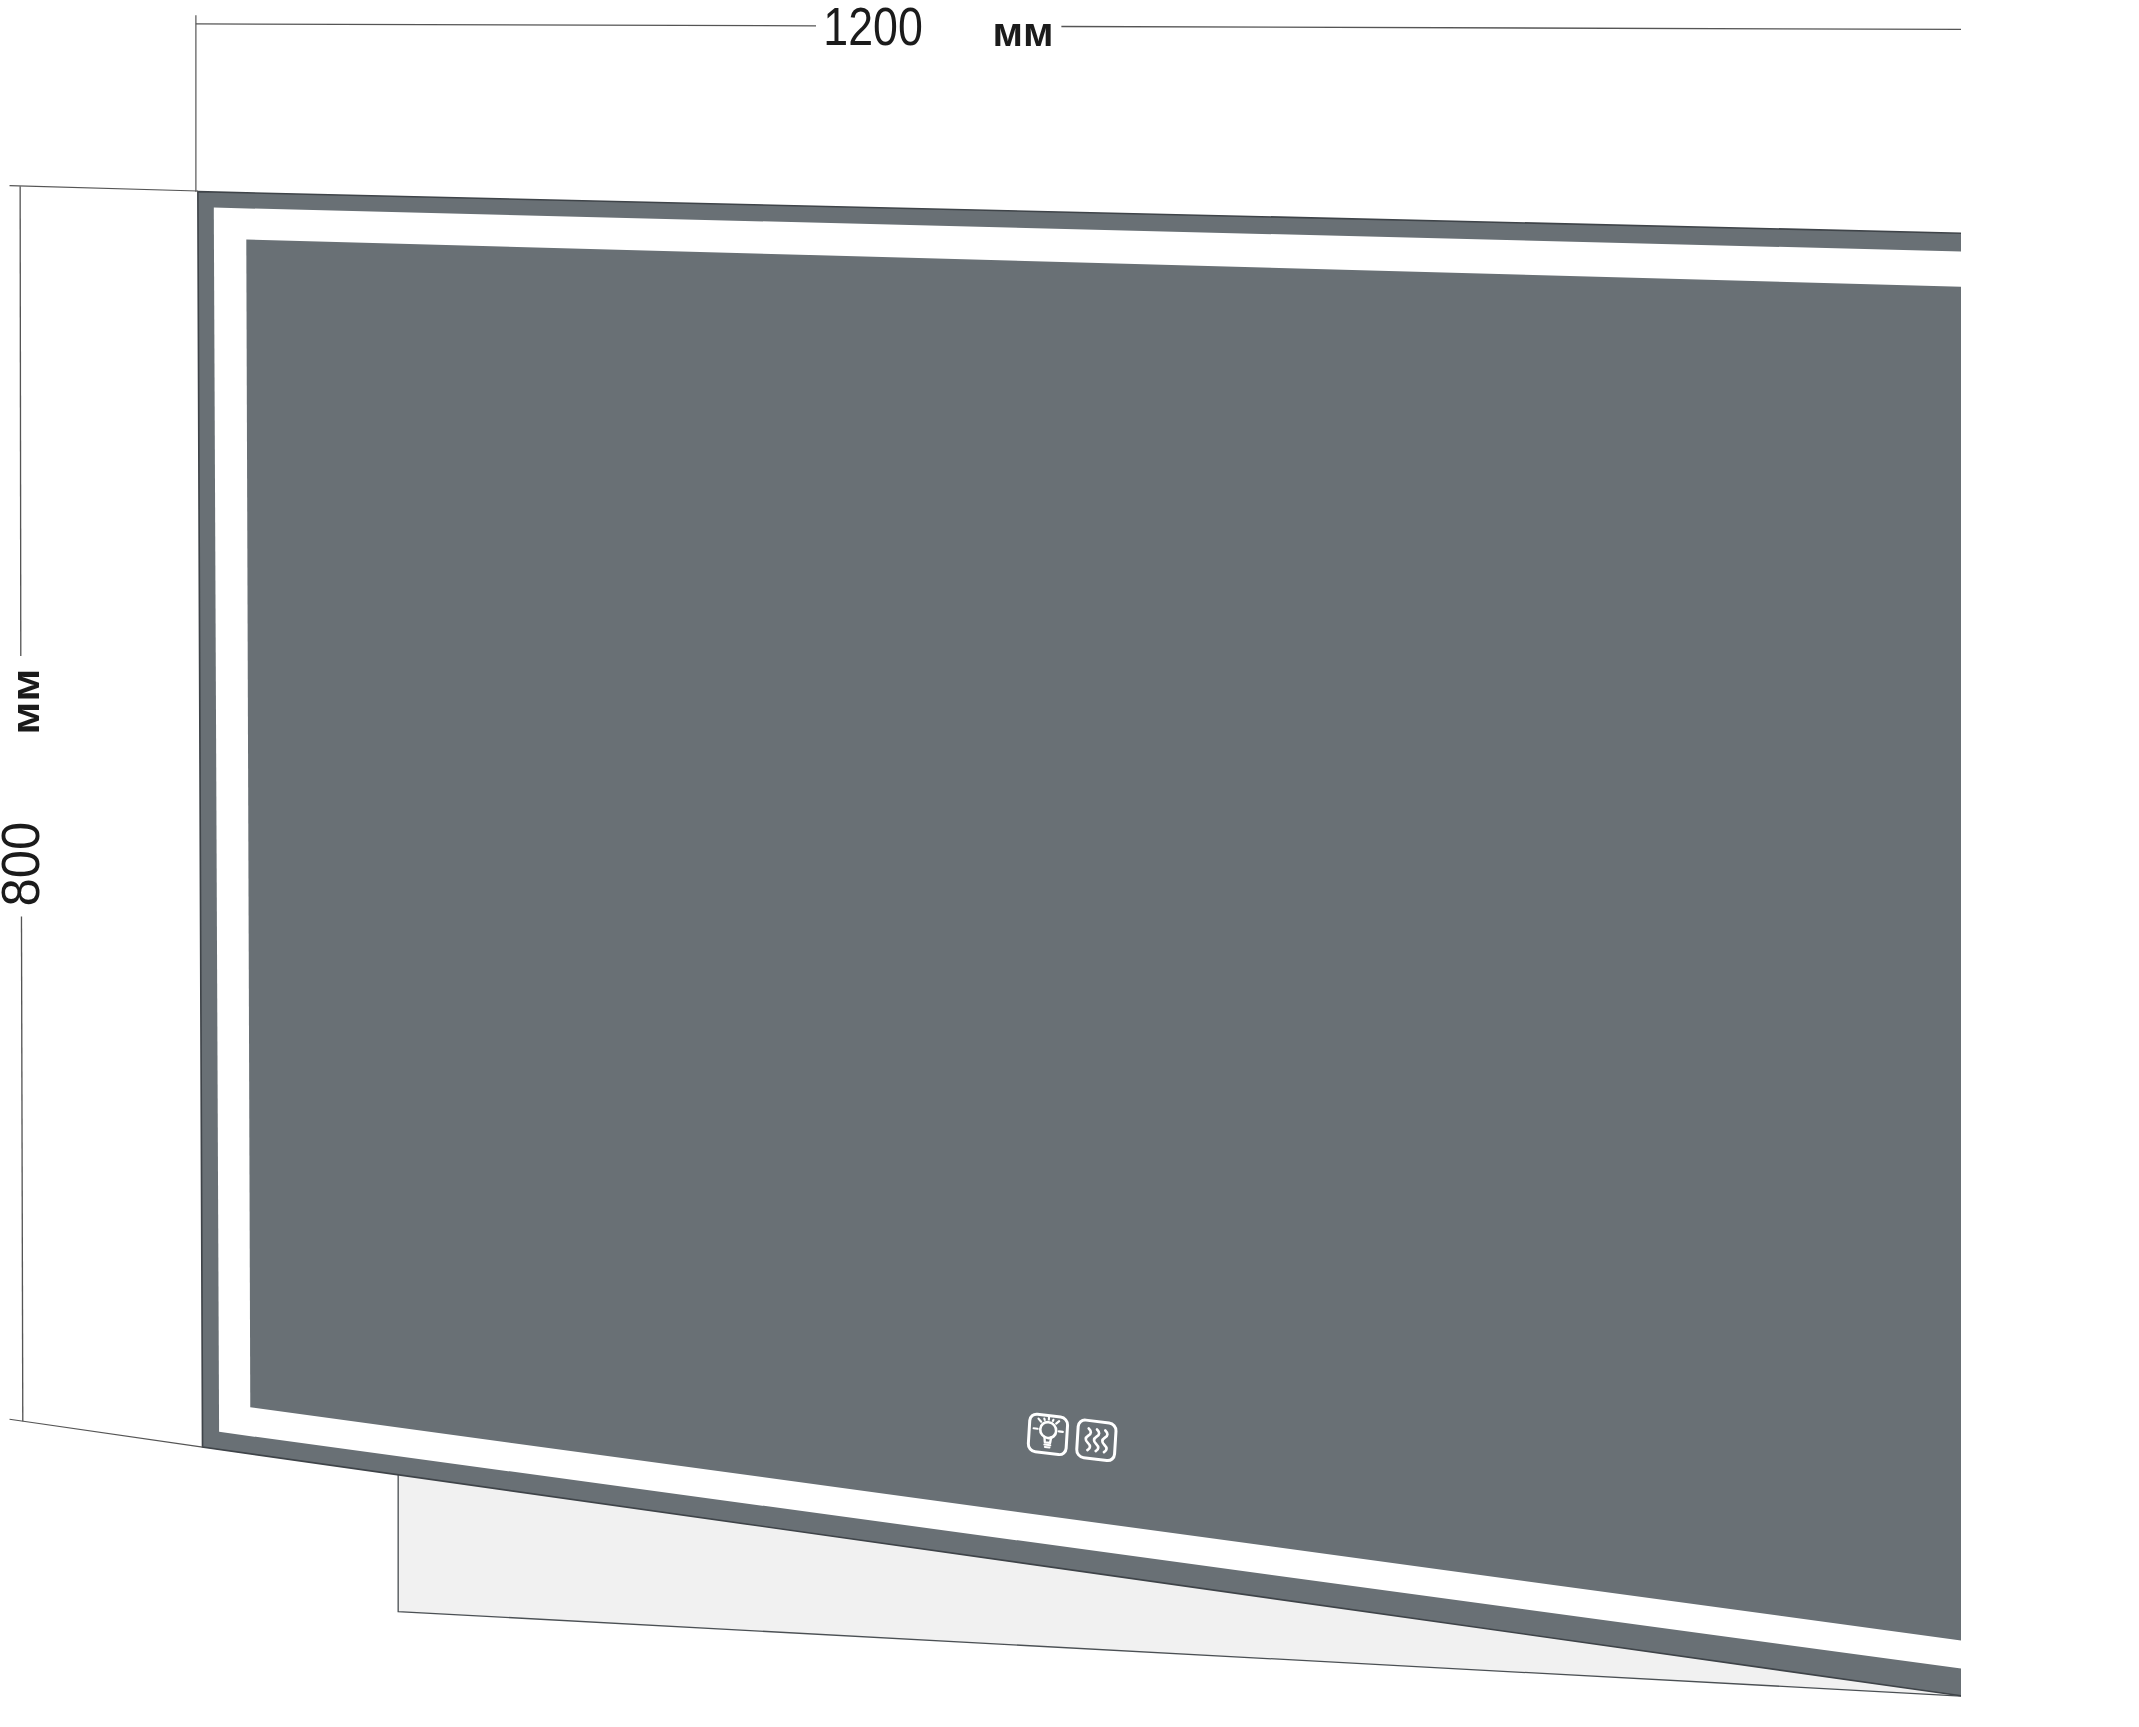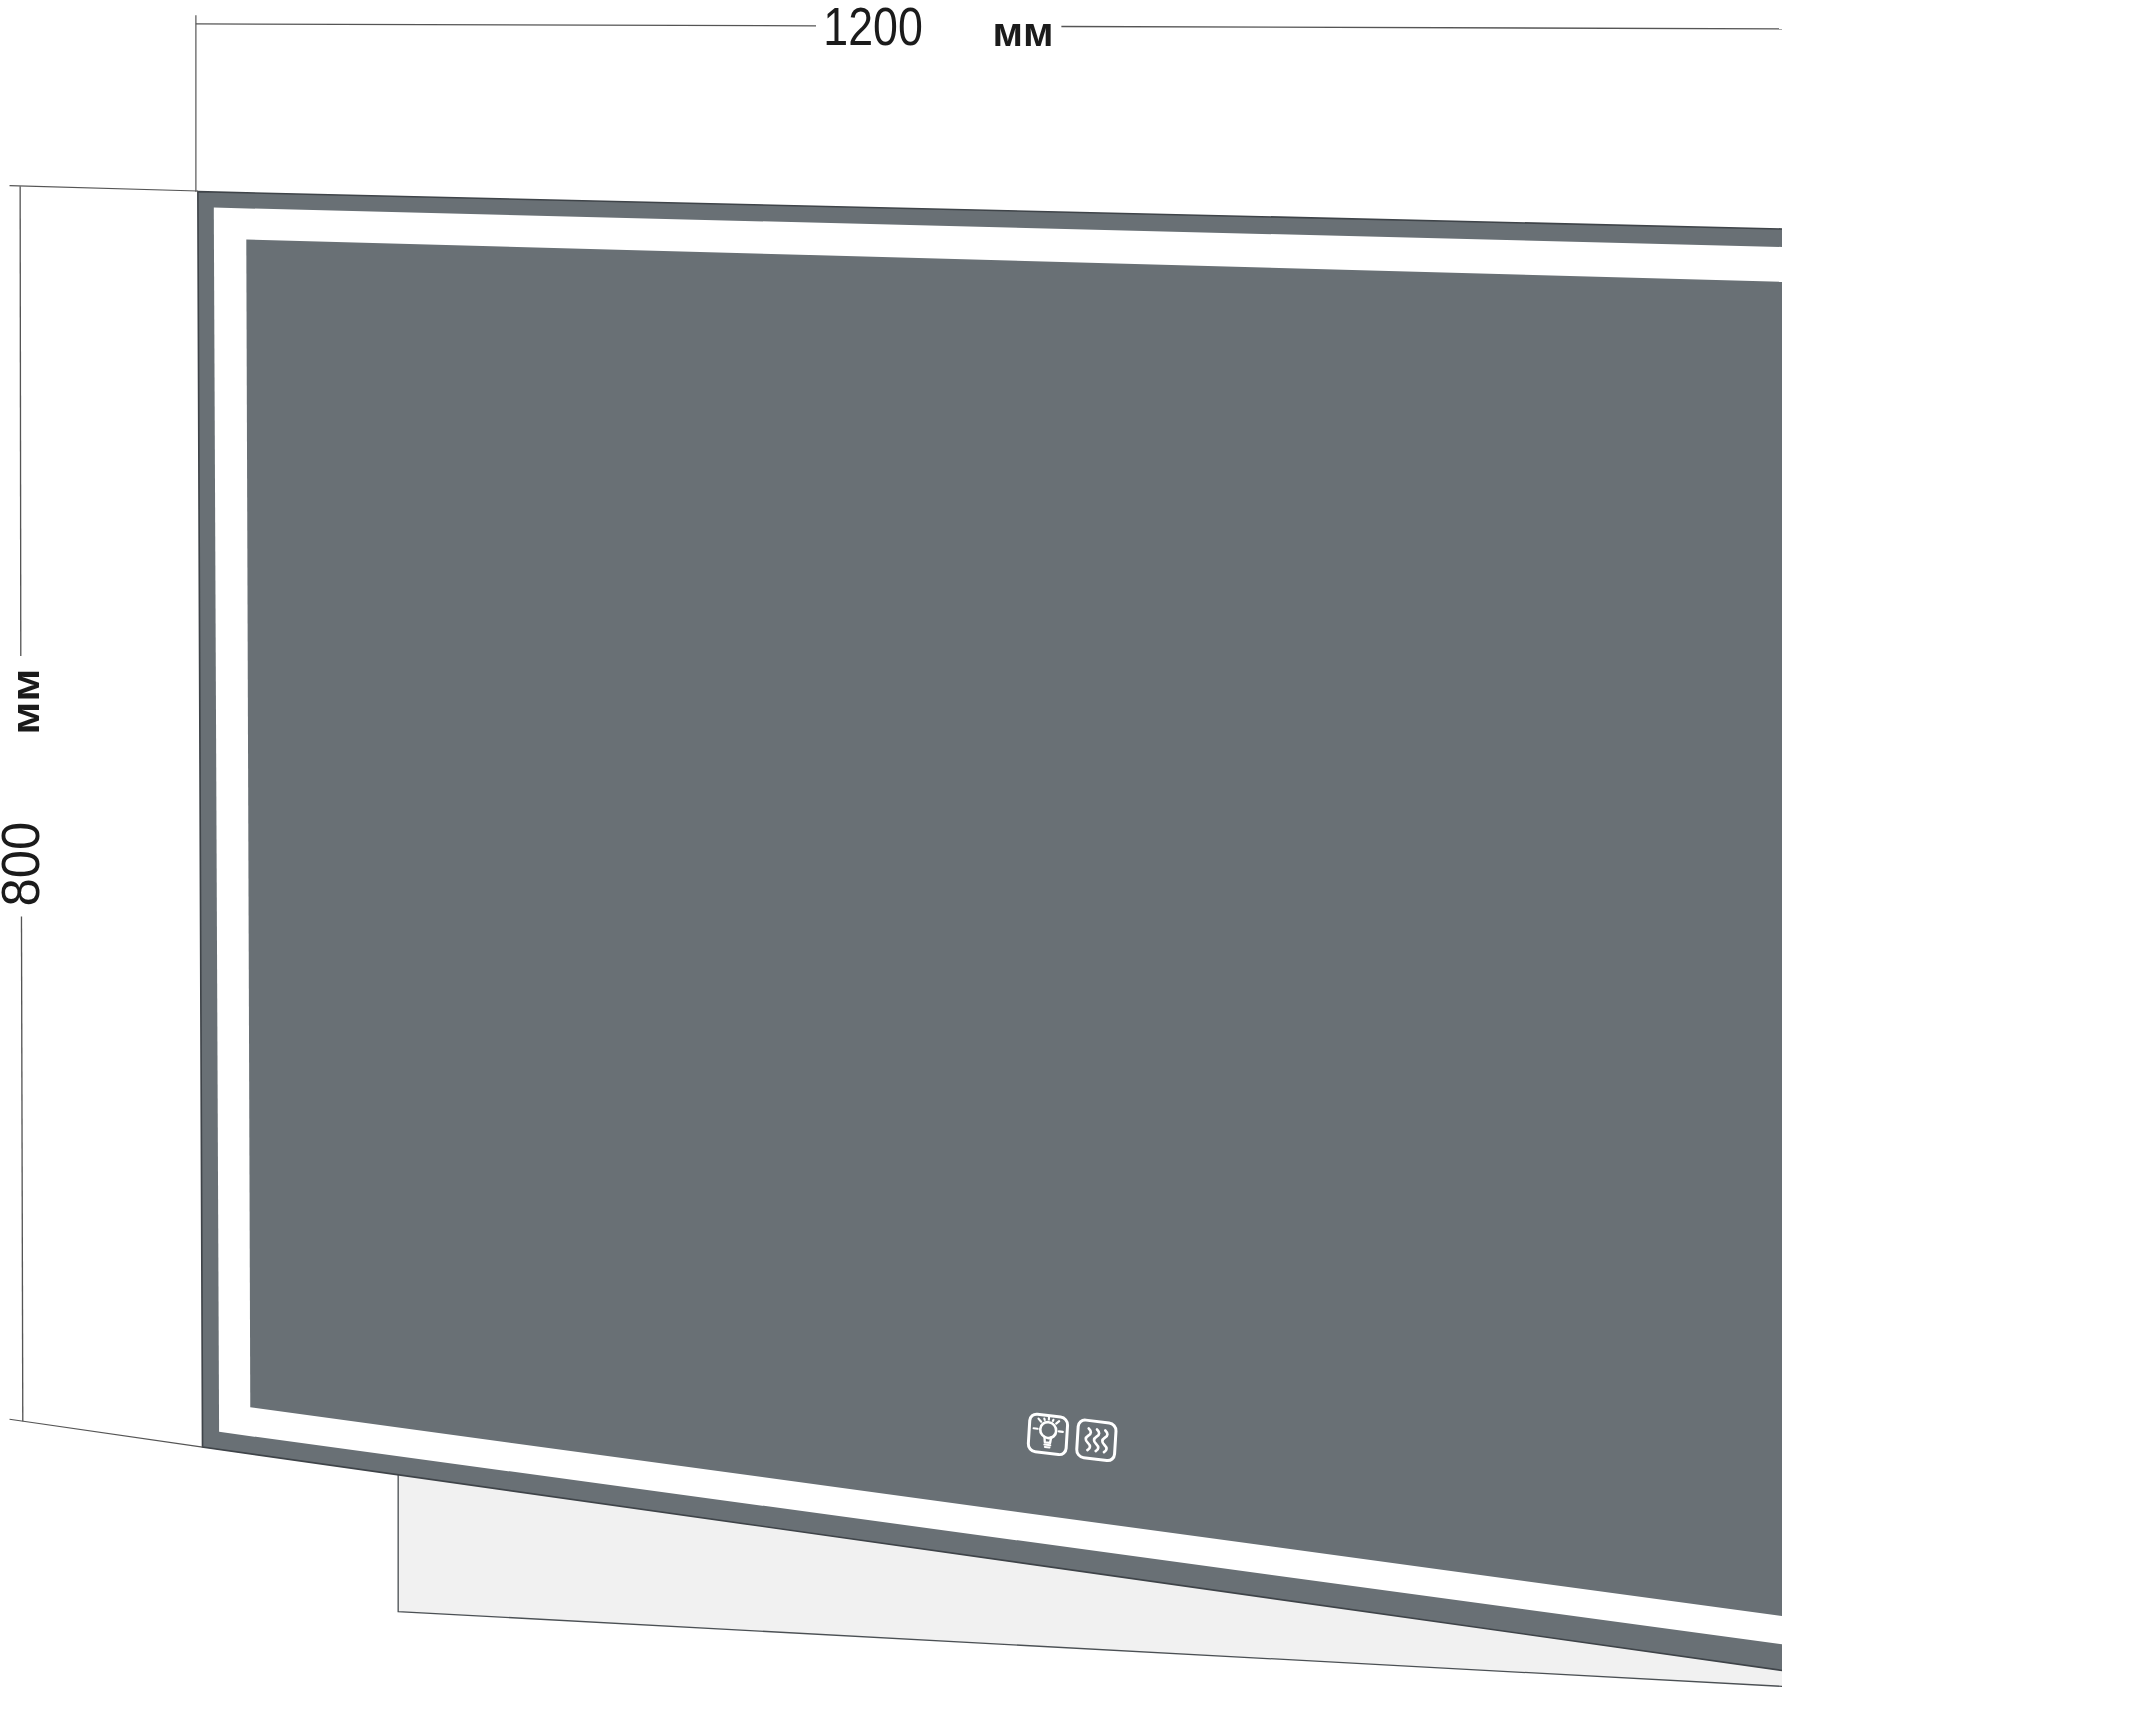--- a/index.html
+++ b/index.html
@@ -1,19 +1,19 @@
 <!DOCTYPE html>
 <html style="--page_bg: #ffffff; --mirror_gray: #697075; --led_white: #ffffff; --back_panel: #f1f1f1; --panel_outline: #4b5054; --frame_outline: #3f4449; --dim_line: #555555; --text_dark: #1b1b1b; --icon_stroke: #ffffff;font-size:10.6px"><head>
 <meta charset="utf-8">
 <style>
   html, body { margin: 0; padding: 0; }
   body { background: #ffffff; }
   .stage {
     position: relative;
-    width: 1782px;
+    width: 1961px;
     height: 1727px;
     background: var(--page_bg, #ffffff);
     overflow: hidden;
   }
   .stage svg { display: block; width: 2140px; height: 1727px; }
 
   .panel-fill   { fill: var(--back_panel, #f1f1f1); stroke: var(--panel_outline, #4b5054); stroke-width: 2; }
   .frame-fill   { fill: var(--mirror_gray, #697075); stroke: var(--frame_outline, #3f4449); stroke-width: 2.5; }
   .led-fill     { fill: var(--led_white, #ffffff); }
   .surface-fill { fill: var(--mirror_gray, #697075); }

